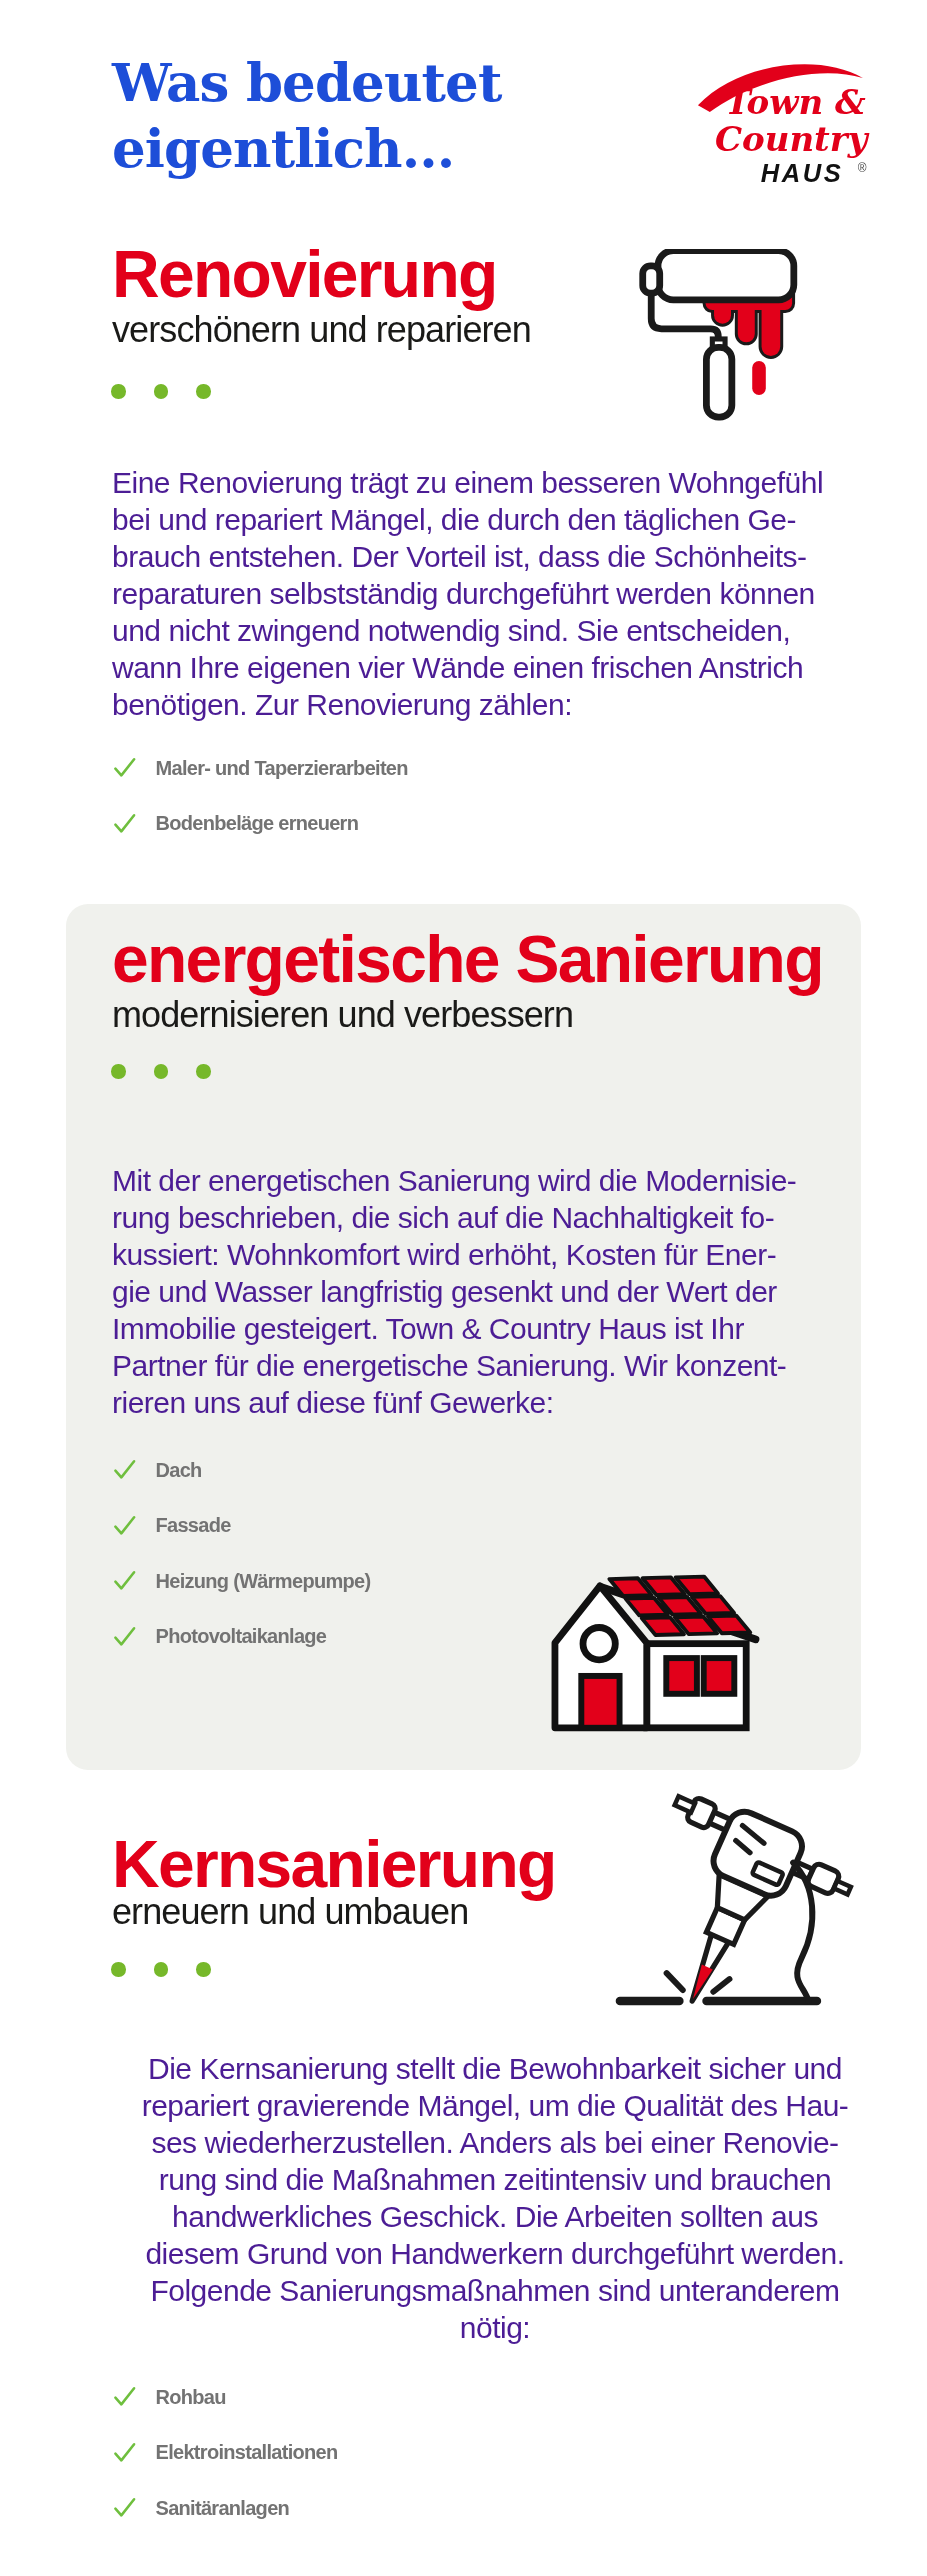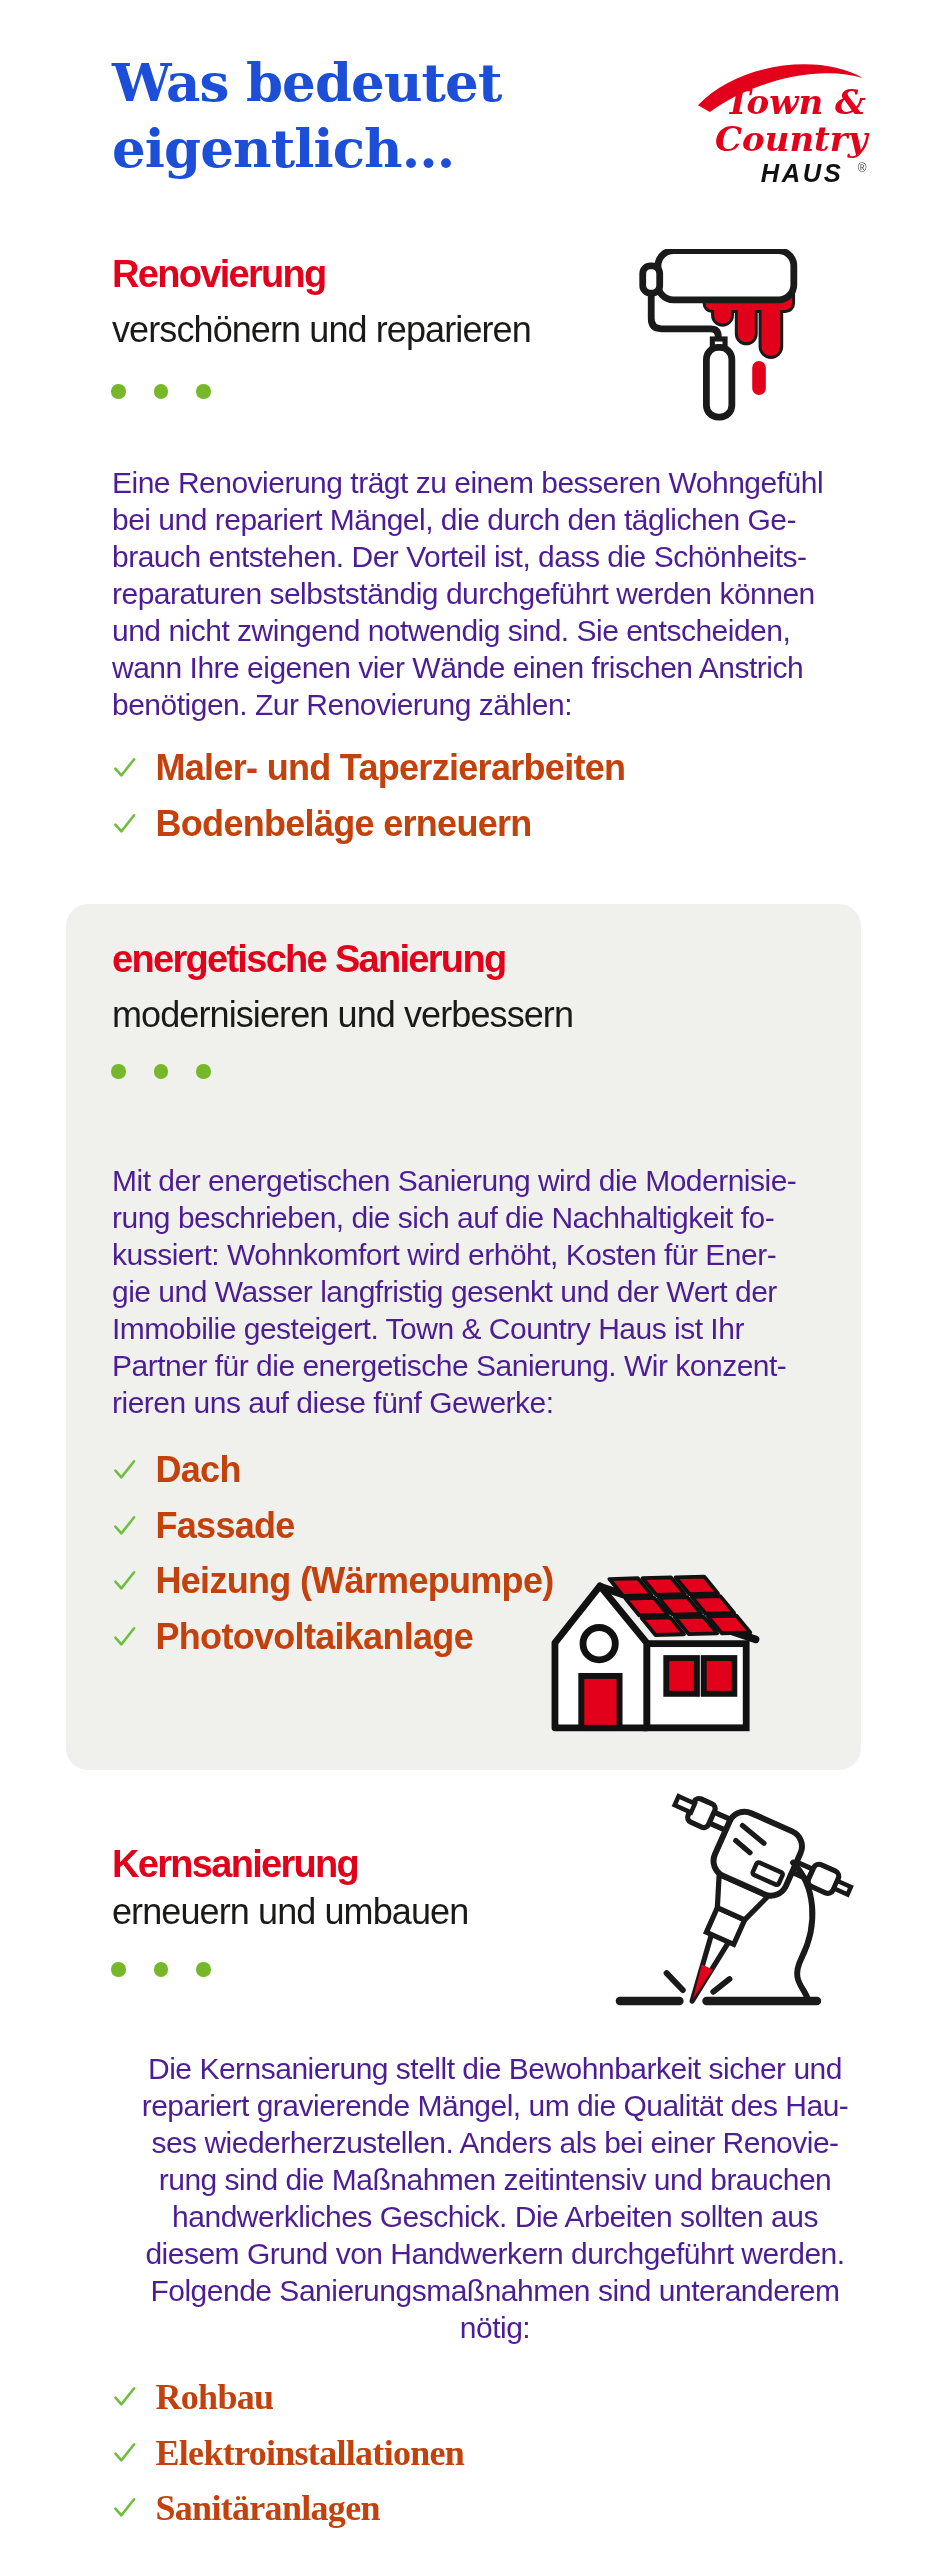--- a/index.html
+++ b/index.html
@@ -9,37 +9,37 @@
     position:relative;overflow:hidden;color:#1d1d1b;
   }
   .abs{position:absolute;}
   .page-title{
     left:112px;top:49px;
     font-family:"DejaVu Serif", serif;font-weight:bold;
     font-size:53px;line-height:66px;color:#1d4ed8;
     white-space:pre-line;letter-spacing:-0.9px;
   }
   .sec-heading{
-    font-weight:bold;font-size:38px;line-height:54px;
+    font-weight:bold;font-size:66px;line-height:54px;
     color:#e2001a;letter-spacing:-1.7px;white-space:nowrap;
   }
   .sec-subtitle{
     font-size:36px;line-height:39px;color:#1a1a18;
     letter-spacing:-0.9px;white-space:nowrap;font-weight:400;
   }
   .dots{display:flex;gap:28px;}
   .dots span{width:14.5px;height:14.5px;border-radius:50%;background:#76b82a;display:block;}
   .body-text{
     font-size:30px;line-height:37px;letter-spacing:-0.5px;
     white-space:pre-line;width:766px;color:#4c1d95;
   }
   .check-list{display:flex;flex-direction:column;}
   .check-item{display:flex;align-items:center;gap:18px;margin-bottom:25.5px;height:30px;}
   .check-item .label{
-    font-weight:bold;font-size:36px;letter-spacing:-0.7px;color:#c2410c;white-space:nowrap;
+    font-weight:bold;font-size:20px;letter-spacing:-0.7px;color:#737373;white-space:nowrap;
   }
   .gray-box{
     left:66px;top:904px;width:795px;height:866px;
     background:#f0f1ed;border-radius:22px;
   }
   svg{display:block;}
   .logo-town{
     font-family:"DejaVu Serif", serif;font-style:italic;font-weight:bold;
     fill:#e2001a;
   }
@@ -221,21 +221,21 @@
 
 <div class="abs body-text" style="left:112px;top:2050px;text-align:center;">Die Kernsanierung stellt die Bewohnbarkeit sicher und
 repariert gravierende Mängel, um die Qualität des Hau-
 ses wiederherzustellen. Anders als bei einer Renovie-
 rung sind die Maßnahmen zeitintensiv und brauchen
 handwerkliches Geschick. Die Arbeiten sollten aus
 diesem Grund von Handwerkern durchgeführt werden.
 Folgende Sanierungsmaßnahmen sind unteranderem
 nötig:</div>
 
-<div class="abs check-list" style="left:112px;top:2382px;font-family:Liberation Serif, serif;">
+<div class="abs check-list" style="left:112px;top:2382px;">
   <div class="check-item">
     <svg width="25.5" height="25.5" viewBox="0 0 30 30">
         <path d="M4,16 L11,24 L26,5" fill="none" stroke="#6fbf3e" stroke-width="3" stroke-linecap="round" stroke-linejoin="round"></path>
       </svg>
     <span class="label">Rohbau</span>
   </div>
   <div class="check-item">
     <svg width="25.5" height="25.5" viewBox="0 0 30 30">
         <path d="M4,16 L11,24 L26,5" fill="none" stroke="#6fbf3e" stroke-width="3" stroke-linecap="round" stroke-linejoin="round"></path>
       </svg>

